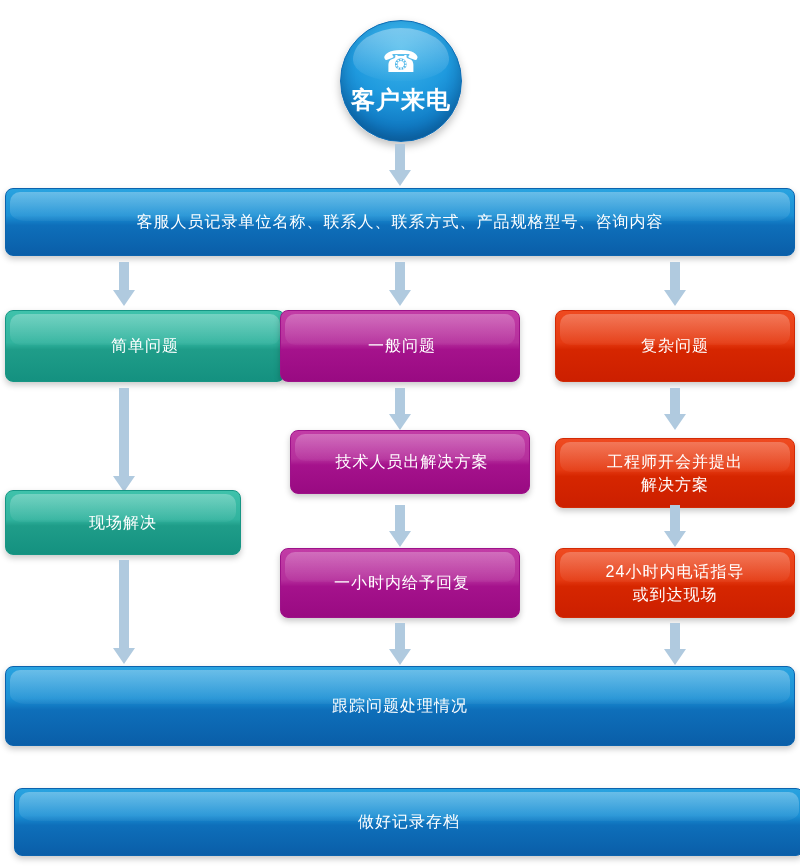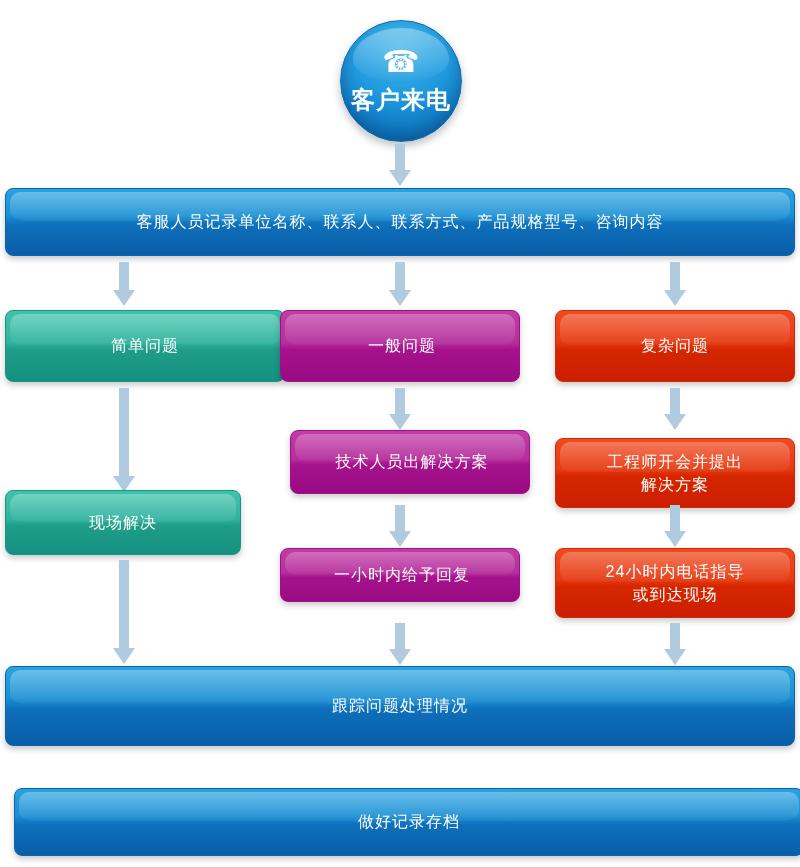--- a/index.html
+++ b/index.html
@@ -249,21 +249,21 @@
     </svg>
   </div>
 
   <div class="arrow" style="left:664px; top:505px; height:42px;">
     <svg width="22" height="42" viewBox="0 0 22 42">
       <rect class="varrow-shaft" x="6" y="0" width="10" height="28"></rect>
       <polygon class="varrow-head" points="0,26 22,26 11,42"></polygon>
     </svg>
   </div>
 
-  <div class="node magenta" style="left:280px; top:548px; width:240px; height:54px;">
+  <div class="node magenta" style="left:280px; top:548px; width:240px; height:70px;">
     <span class="label">一小时内给予回复</span>
   </div>
   <div class="node red" style="left:555px; top:548px; width:240px; height:70px;">
     <span class="label">24小时内电话指导
 或到达现场</span>
   </div>
 
   <div class="arrow" style="left:113px; top:560px; height:104px;">
     <svg width="22" height="104" viewBox="0 0 22 104">
       <rect class="varrow-shaft" x="6" y="0" width="10" height="90"></rect>

